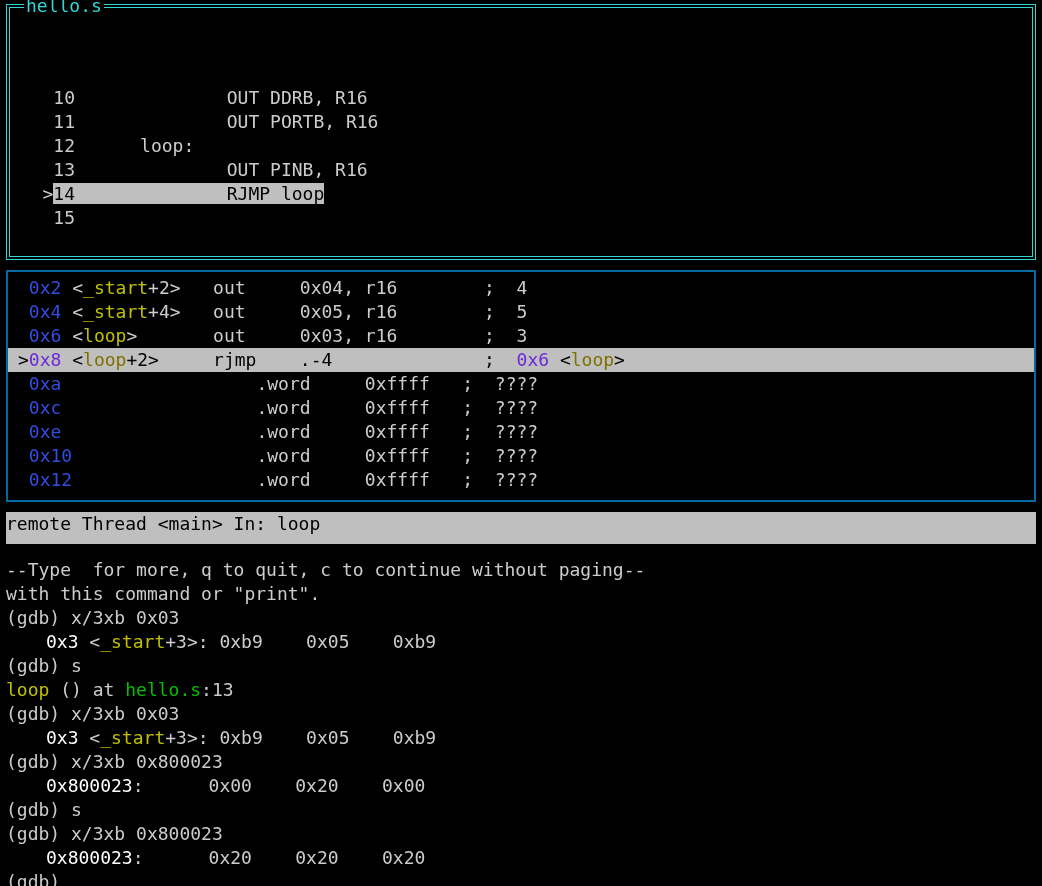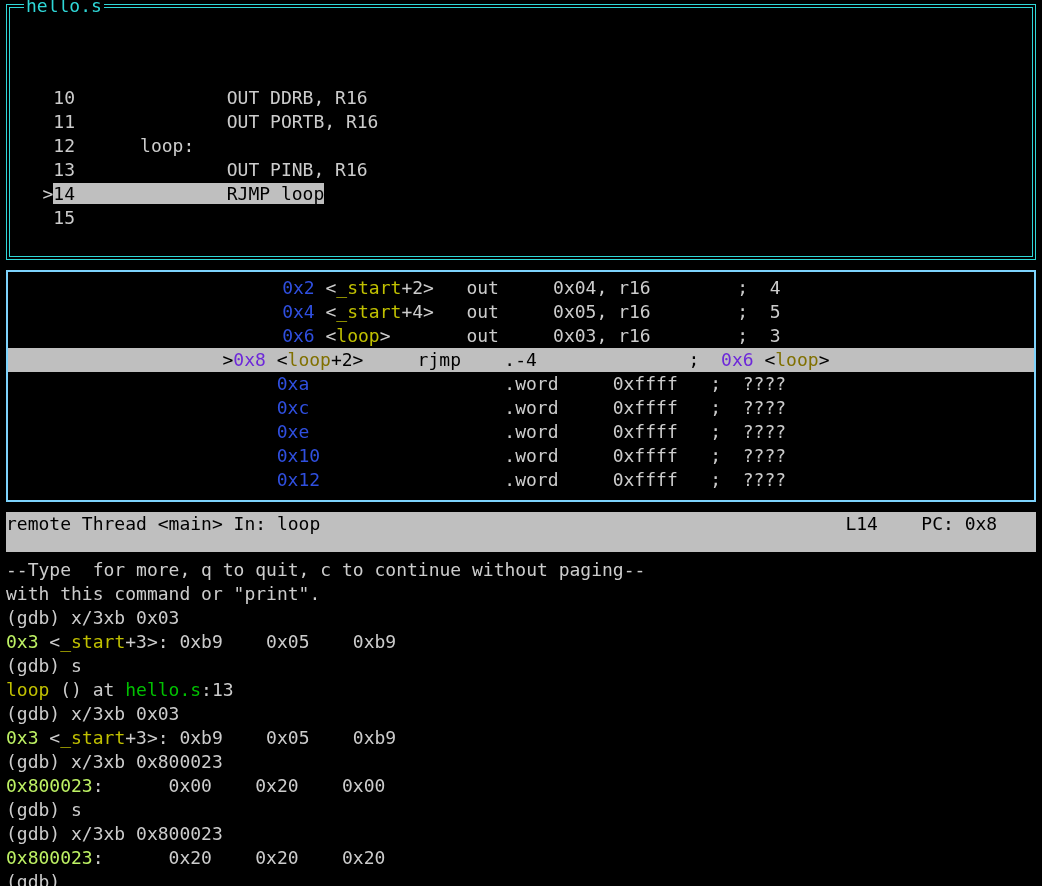--- a/index.html
+++ b/index.html
@@ -37,62 +37,60 @@
   .src-line { height: 24px; }
 
   .hl { background: #bfbfbf; color: #000; }
   .hl .addr { color: #6d28d9; }
   .hl .lbl { color: #807000; }
 
   .panel-asm {
     position: absolute;
     top: 270px; left: 6px; right: 6px;
     height: 232px;
-    border: 2px solid #7dd3fc;
+    border: 2px solid #0369a1;
     padding: 4px 0 4px 0;
-    text-align: center;
   }
   .asm-line { height: 24px; padding-left: 10px; }
   .addr { color: #2f4fdf; }
   .lbl { color: #c0c000; }
 
   .status {
     position: absolute;
     top: 512px; left: 6px; right: 6px;
-    height: 40px;
+    height: 32px;
     background: #bfbfbf;
     color: #000;
-    padding: 0 20px 0 0;
+    padding: 0 4px 0 0;
     display: flex;
   }
   .status .left { flex: 1; }
   .status .right { padding-right: 8px; }
 
   .console {
     position: absolute;
     top: 558px; left: 6px; right: 6px;
   }
   .con-line { height: 24px; }
   .yel { color: #c0c000; }
   .grn { color: #00c000; }
-  .blu { color: #bef264; }
+  .blu { color: #ffffff; margin-left: 40px; }
 </style>
 </head>
 <body>
 
 
 
 <div class="panel-src">
   <span class="panel-src-title">hello.s</span>
   <div class="panel-src-inner" id="src-lines"><div class="src-line">    10              OUT DDRB, R16</div><div class="src-line">    11              OUT PORTB, R16</div><div class="src-line">    12      loop:</div><div class="src-line">    13              OUT PINB, R16</div><div class="src-line">   &gt;<span class="hl">14              RJMP loop</span></div><div class="src-line">    15  </div></div>
 </div>
 
 <div class="panel-asm" id="asm-lines"><div class="asm-line"> <span class="addr">0x2</span> &lt;<span class="lbl">_start</span>+2&gt;   out     0x04, r16        ;  4</div><div class="asm-line"> <span class="addr">0x4</span> &lt;<span class="lbl">_start</span>+4&gt;   out     0x05, r16        ;  5</div><div class="asm-line"> <span class="addr">0x6</span> &lt;<span class="lbl">loop</span>&gt;       out     0x03, r16        ;  3</div><div class="asm-line hl"><span class="hl">&gt;<span class="addr">0x8</span> &lt;<span class="lbl">loop</span>+2&gt;     rjmp    .-4              ;  <span class="addr">0x6</span> &lt;<span class="lbl">loop</span>&gt;</span></div><div class="asm-line"> <span class="addr">0xa</span>                  .word     0xffff   ;  ????</div><div class="asm-line"> <span class="addr">0xc</span>                  .word     0xffff   ;  ????</div><div class="asm-line"> <span class="addr">0xe</span>                  .word     0xffff   ;  ????</div><div class="asm-line"> <span class="addr">0x10</span>                 .word     0xffff   ;  ????</div><div class="asm-line"> <span class="addr">0x12</span>                 .word     0xffff   ;  ????</div></div>
 
 <div class="status">
   <span class="left">remote Thread &lt;main&gt; In: loop</span>
-  <span class="right">L14    PC: 0x8 </span>
 </div>
 
 <div class="console" id="console-lines"><div class="con-line">--Type <ret> for more, q to quit, c to continue without paging--</ret></div><div class="con-line">with this command or "print".</div><div class="con-line">(gdb) x/3xb 0x03</div><div class="con-line"><span class="blu">0x3</span> &lt;<span class="yel">_start</span>+3&gt;: 0xb9    0x05    0xb9</div><div class="con-line">(gdb) s</div><div class="con-line"><span class="yel">loop</span> () at <span class="grn">hello.s</span>:13</div><div class="con-line">(gdb) x/3xb 0x03</div><div class="con-line"><span class="blu">0x3</span> &lt;<span class="yel">_start</span>+3&gt;: 0xb9    0x05    0xb9</div><div class="con-line">(gdb) x/3xb 0x800023</div><div class="con-line"><span class="blu">0x800023</span>:      0x00    0x20    0x00</div><div class="con-line">(gdb) s</div><div class="con-line">(gdb) x/3xb 0x800023</div><div class="con-line"><span class="blu">0x800023</span>:      0x20    0x20    0x20</div><div class="con-line">(gdb) </div></div>
 
 
 
 
 </body></html>

